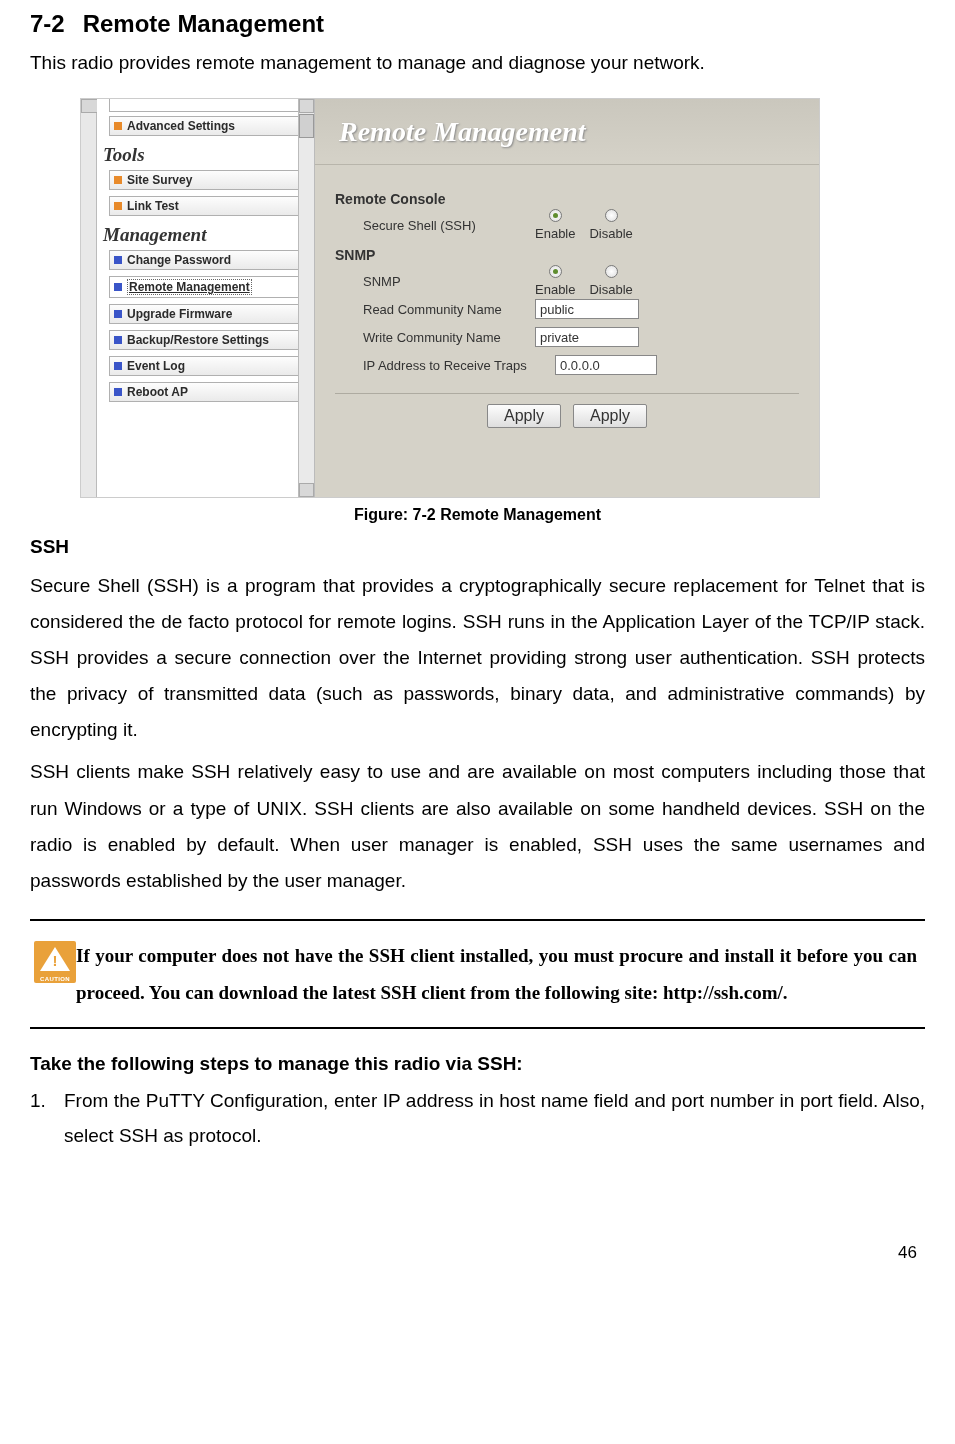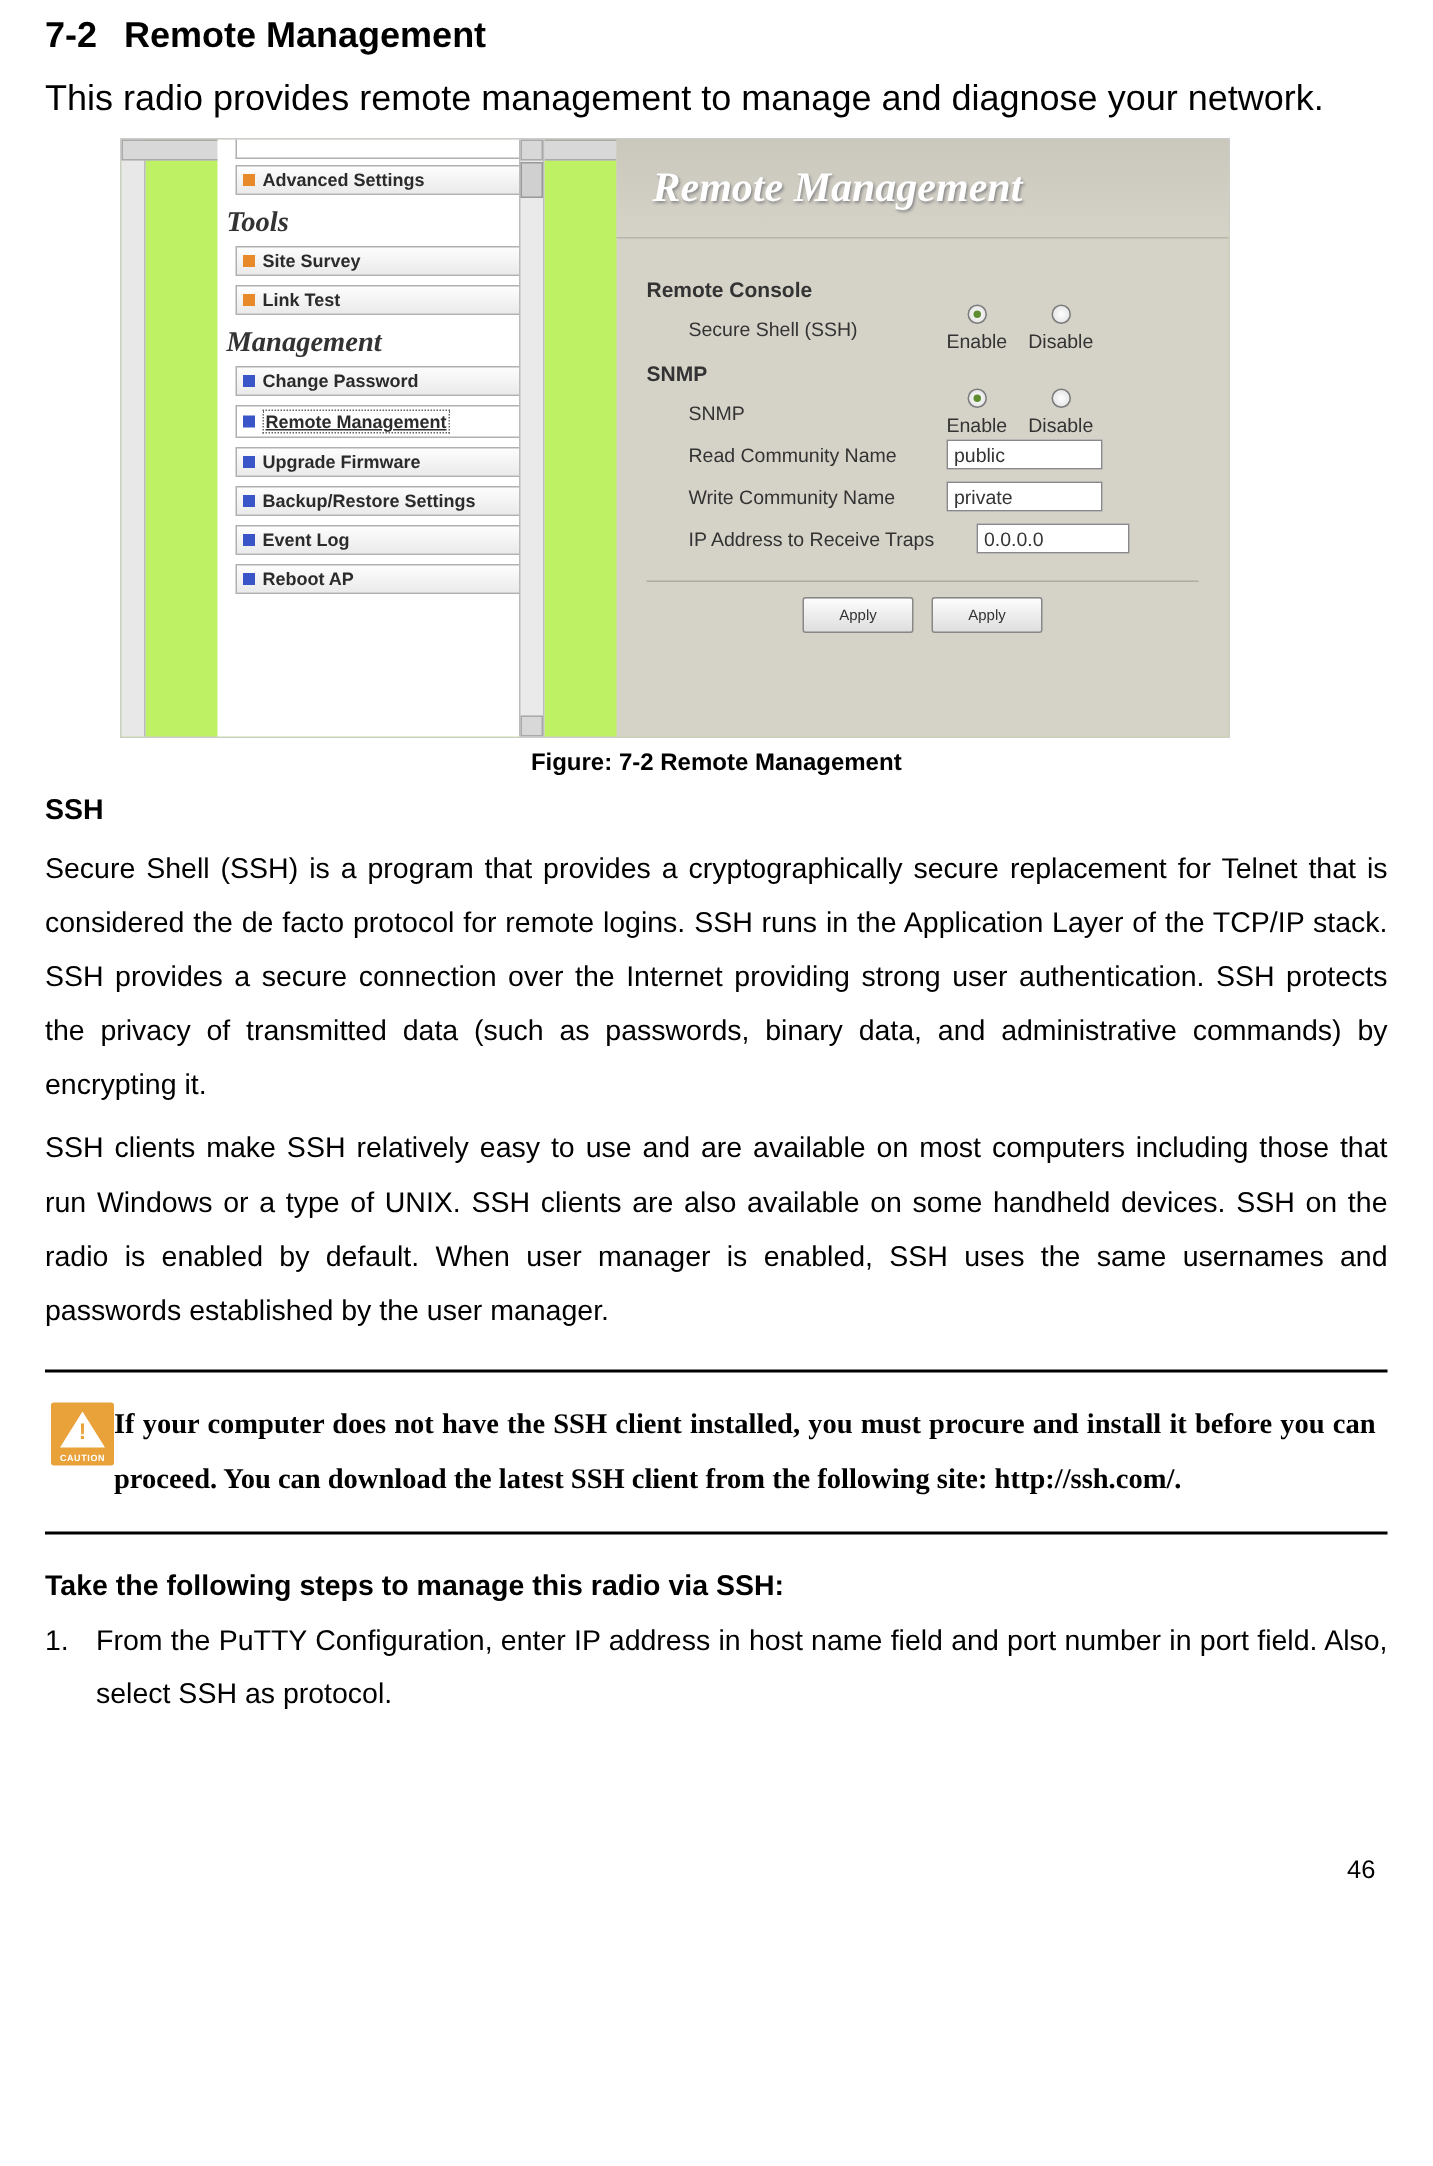--- a/index.html
+++ b/index.html
@@ -7,31 +7,30 @@
     font-family: Arial, Helvetica, sans-serif;
     background: #ffffff;
     color: #000000;
     width: 955px;
     margin: 0 auto;
     padding: 10px 30px 30px 30px;
   }
   .section-num { font-size: 24px; font-weight: bold; }
   .section-title { font-size: 24px; font-weight: bold; margin-left: 18px; }
   .heading { display: flex; align-items: center; margin-bottom: 14px; }
-  .intro { font-size: 24px; margin-bottom: 12px; }
+  .intro { font-size: 19px; margin-bottom: 24px; }
 
   .screenshot-wrap { margin-left: 50px; margin-bottom: 8px; position: relative; }
   .screenshot {
     width: 740px; height: 400px;
-    background: #bef264;
+    background: #0ea5e9;
     display: flex;
     border: 1px solid #ccc;
     position: relative;
     font-size: 13px;
-    gap: 48px;
   }
   .scroll-left { width: 16px; background: #e8e8e8; border-right: 1px solid #bbb; }
   .sidebar { width: 218px; background: #ffffff; border-right: 1px solid #bbb; position: relative; }
   .scroll-right { position: absolute; right: 0; top: 0; bottom: 0; width: 16px; background: #eaeaea; border-left: 1px solid #bbb; }
   .scroll-thumb-top { position: absolute; top: 0; width: 100%; height: 14px; background: #d8d8d8; border: 1px solid #aaa; }
   .scroll-thumb-bot { position: absolute; bottom: 0; width: 100%; height: 14px; background: #d8d8d8; border: 1px solid #aaa; }
   .scroll-thumb-mid { position: absolute; top: 15px; width: 100%; height: 24px; background: #d0d0d0; border: 1px solid #999; }
   .sb-cut { margin: 0 12px; height: 13px; overflow: hidden; border: 1px solid #b0b0b0; border-top: none; position: relative; }
   .sb-item {
     margin: 4px 12px 6px 12px; padding: 2px 4px; border: 1px solid #b0b0b0;
@@ -71,21 +70,21 @@
   }
   .cp-input {
     width: 104px; height: 20px; border: 1px solid #888; background: #ffffff;
     padding: 1px 4px; font-size: 13px; color: #333;
   }
   .cp-hr { border-top: 1px solid #aeaba1; margin: 14px 0 10px 0; }
   .cp-btns { display: flex; gap: 12px; justify-content: center; }
   .cp-btn {
     min-width: 74px; height: 24px; border: 1px solid #888;
     background: linear-gradient(#fdfdfd,#dedede);
-    font-size: 10px; color: #333; border-radius: 2px;
+    font-size: 16px; color: #333; border-radius: 2px;
     display: inline-flex; align-items: center; justify-content: center;
   }
 
   .fig-caption { text-align: center; font-weight: bold; font-size: 16px; margin: 6px 0 12px 0; }
 
   .sub-head { font-size: 19px; font-weight: bold; margin-bottom: 10px; }
   .para { font-size: 19px; line-height: 1.9; text-align: justify; margin-bottom: 6px; }
   .para2 { font-size: 19px; line-height: 1.9; text-align: justify; margin-bottom: 20px; }
 
   .caution-block {

